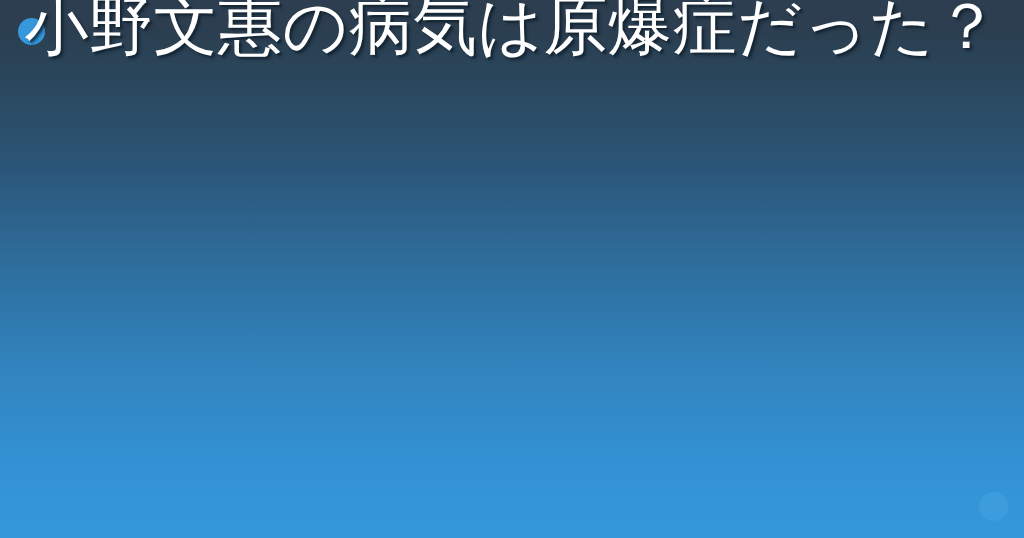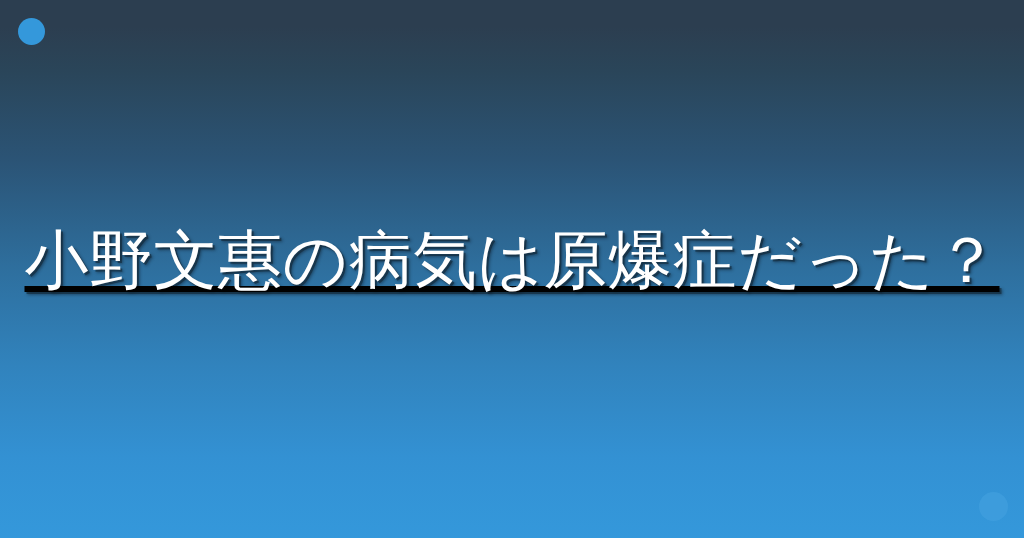--- a/index.html
+++ b/index.html
@@ -55,24 +55,23 @@
   
   .headline {
     position: absolute;
     left: 0;
     right: 0;
     top: 0;
     height: 100%;
     display: flex;
     flex-direction: column;
     align-items: center;
-    justify-content: center;
+    justify-content: flex-start;
     padding: 0 8px;
     box-sizing: border-box;
-    text-decoration: underline;
   }
 
   .headline__inner {
     width: 100%;
     text-align: center;
     transform: translateY(-9px);
   }
 
   .headline__line {
     display: block;

